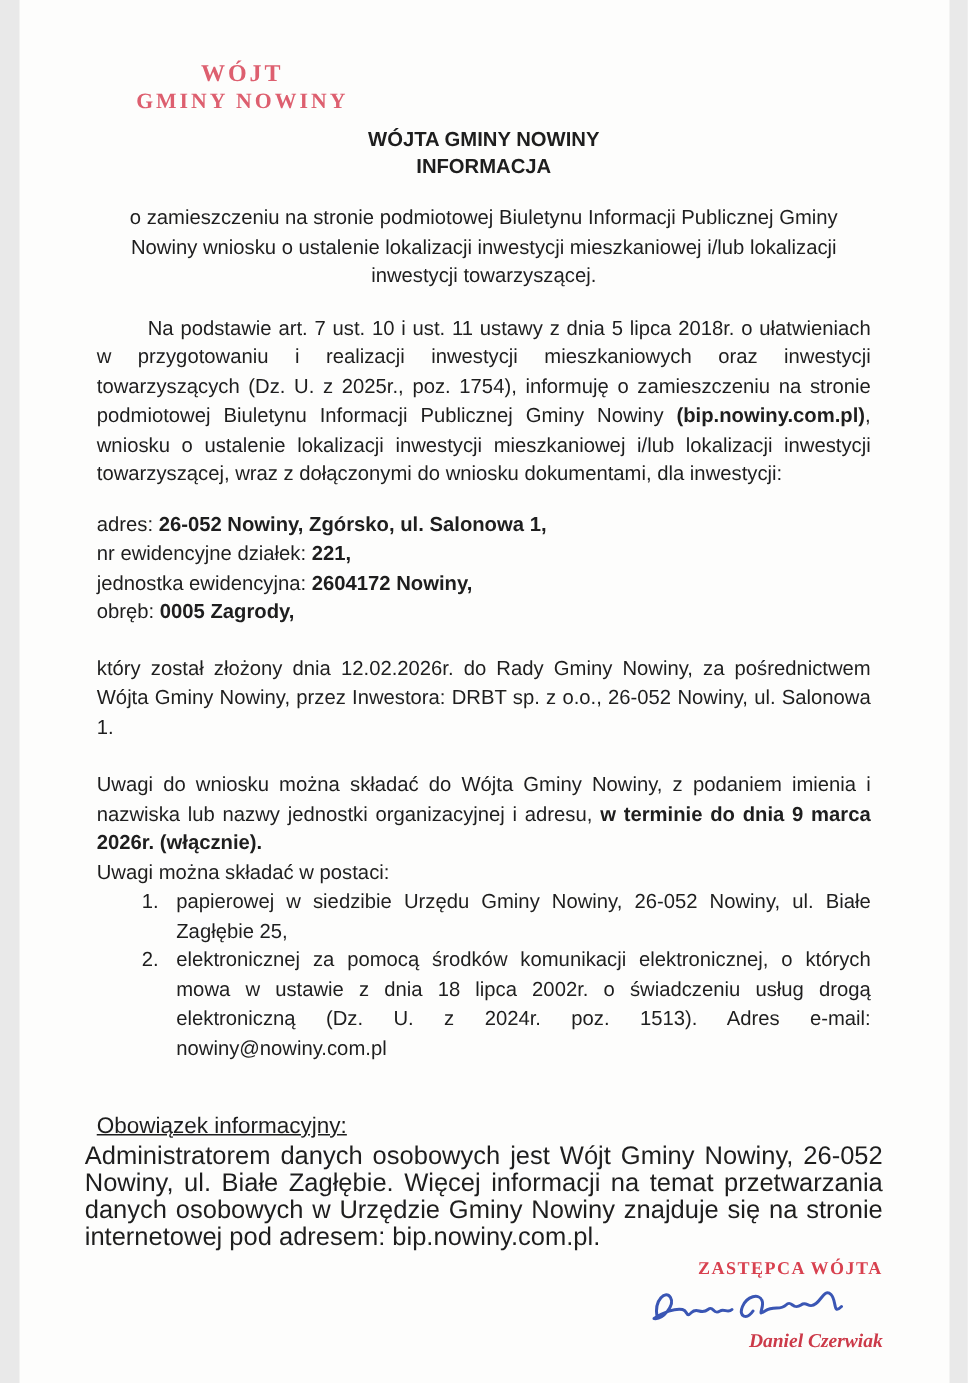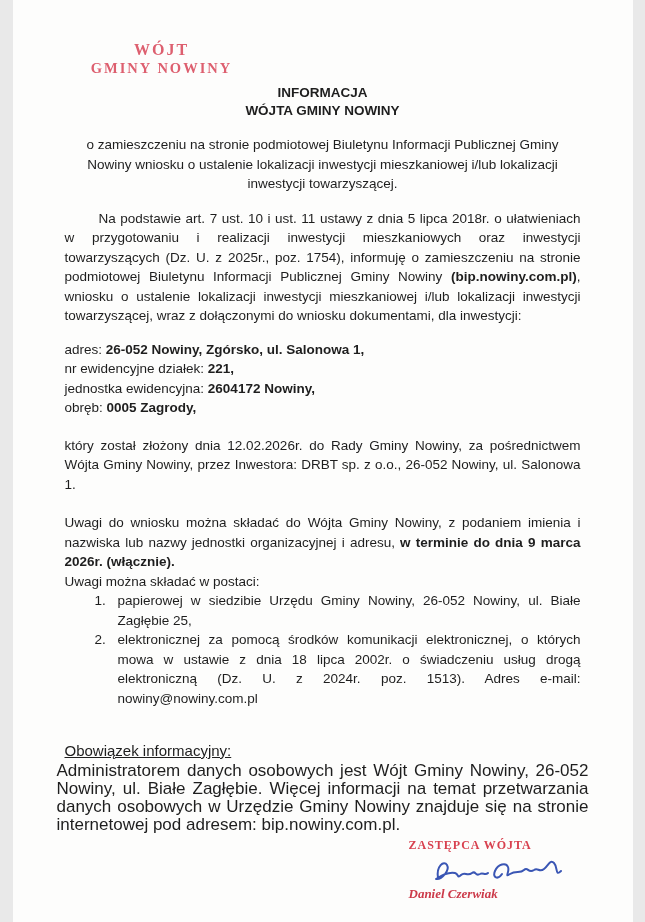--- a/index.html
+++ b/index.html
@@ -70,21 +70,21 @@
     margin: 1px -8px 0 -8px;
     font-size: 17px;
     line-height: 18px;
     text-align: justify;
   }
   .sig-block {
     position: absolute;
     top: 836px;
     right: 44px;
     width: 180px;
-    text-align: left;
+    text-align: right;
   }
   .sig-role {
     font-family: "Liberation Serif", serif;
     font-size: 12px;
     font-weight: bold;
     letter-spacing: 1px;
   }
   .sig-hand { display: block; margin: -4px auto -6px auto; }
   .sig-name {
     font-family: "Liberation Serif", serif;
@@ -97,22 +97,22 @@
 <body>
 
 <div class="page">
 
   <div class="stamp" style="color: rgb(217, 74, 92);">
     <div class="l1">WÓJT</div>
     <div class="l2">GMINY NOWINY</div>
   </div>
 
   <div class="title">
+    <div>WÓJTA GMINY NOWINY</div>
     <div>INFORMACJA</div>
-    <div>WÓJTA GMINY NOWINY</div>
   </div>
 
   <p class="subject">o zamieszczeniu na stronie podmiotowej Biuletynu Informacji Publicznej Gminy Nowiny wniosku o ustalenie lokalizacji inwestycji mieszkaniowej i/lub lokalizacji inwestycji towarzyszącej.</p>
 
   <p class="body-par legal"><span class="ind">Na podstawie art. 7 ust. 10 i ust. 11 ustawy z dnia 5 lipca 2018r. o ułatwieniach w przygotowaniu i realizacji inwestycji mieszkaniowych oraz inwestycji towarzyszących (Dz. U. z 2025r., poz. 1754), informuję o zamieszczeniu na stronie podmiotowej Biuletynu Informacji Publicznej Gminy Nowiny </span><b class="inline-bold">(bip.nowiny.com.pl)</b><span>, wniosku o ustalenie lokalizacji inwestycji mieszkaniowej i/lub lokalizacji inwestycji towarzyszącej, wraz z dołączonymi do wniosku dokumentami, dla inwestycji:</span></p>
 
   <div class="investment">
     <div class="detail-row"><span class="lbl">adres: </span><span class="val">26-052 Nowiny, Zgórsko, ul. Salonowa 1,</span></div>
     <div class="detail-row"><span class="lbl">nr ewidencyjne działek: </span><span class="val">221,</span></div>
     <div class="detail-row"><span class="lbl">jednostka ewidencyjna: </span><span class="val">2604172 Nowiny,</span></div>

